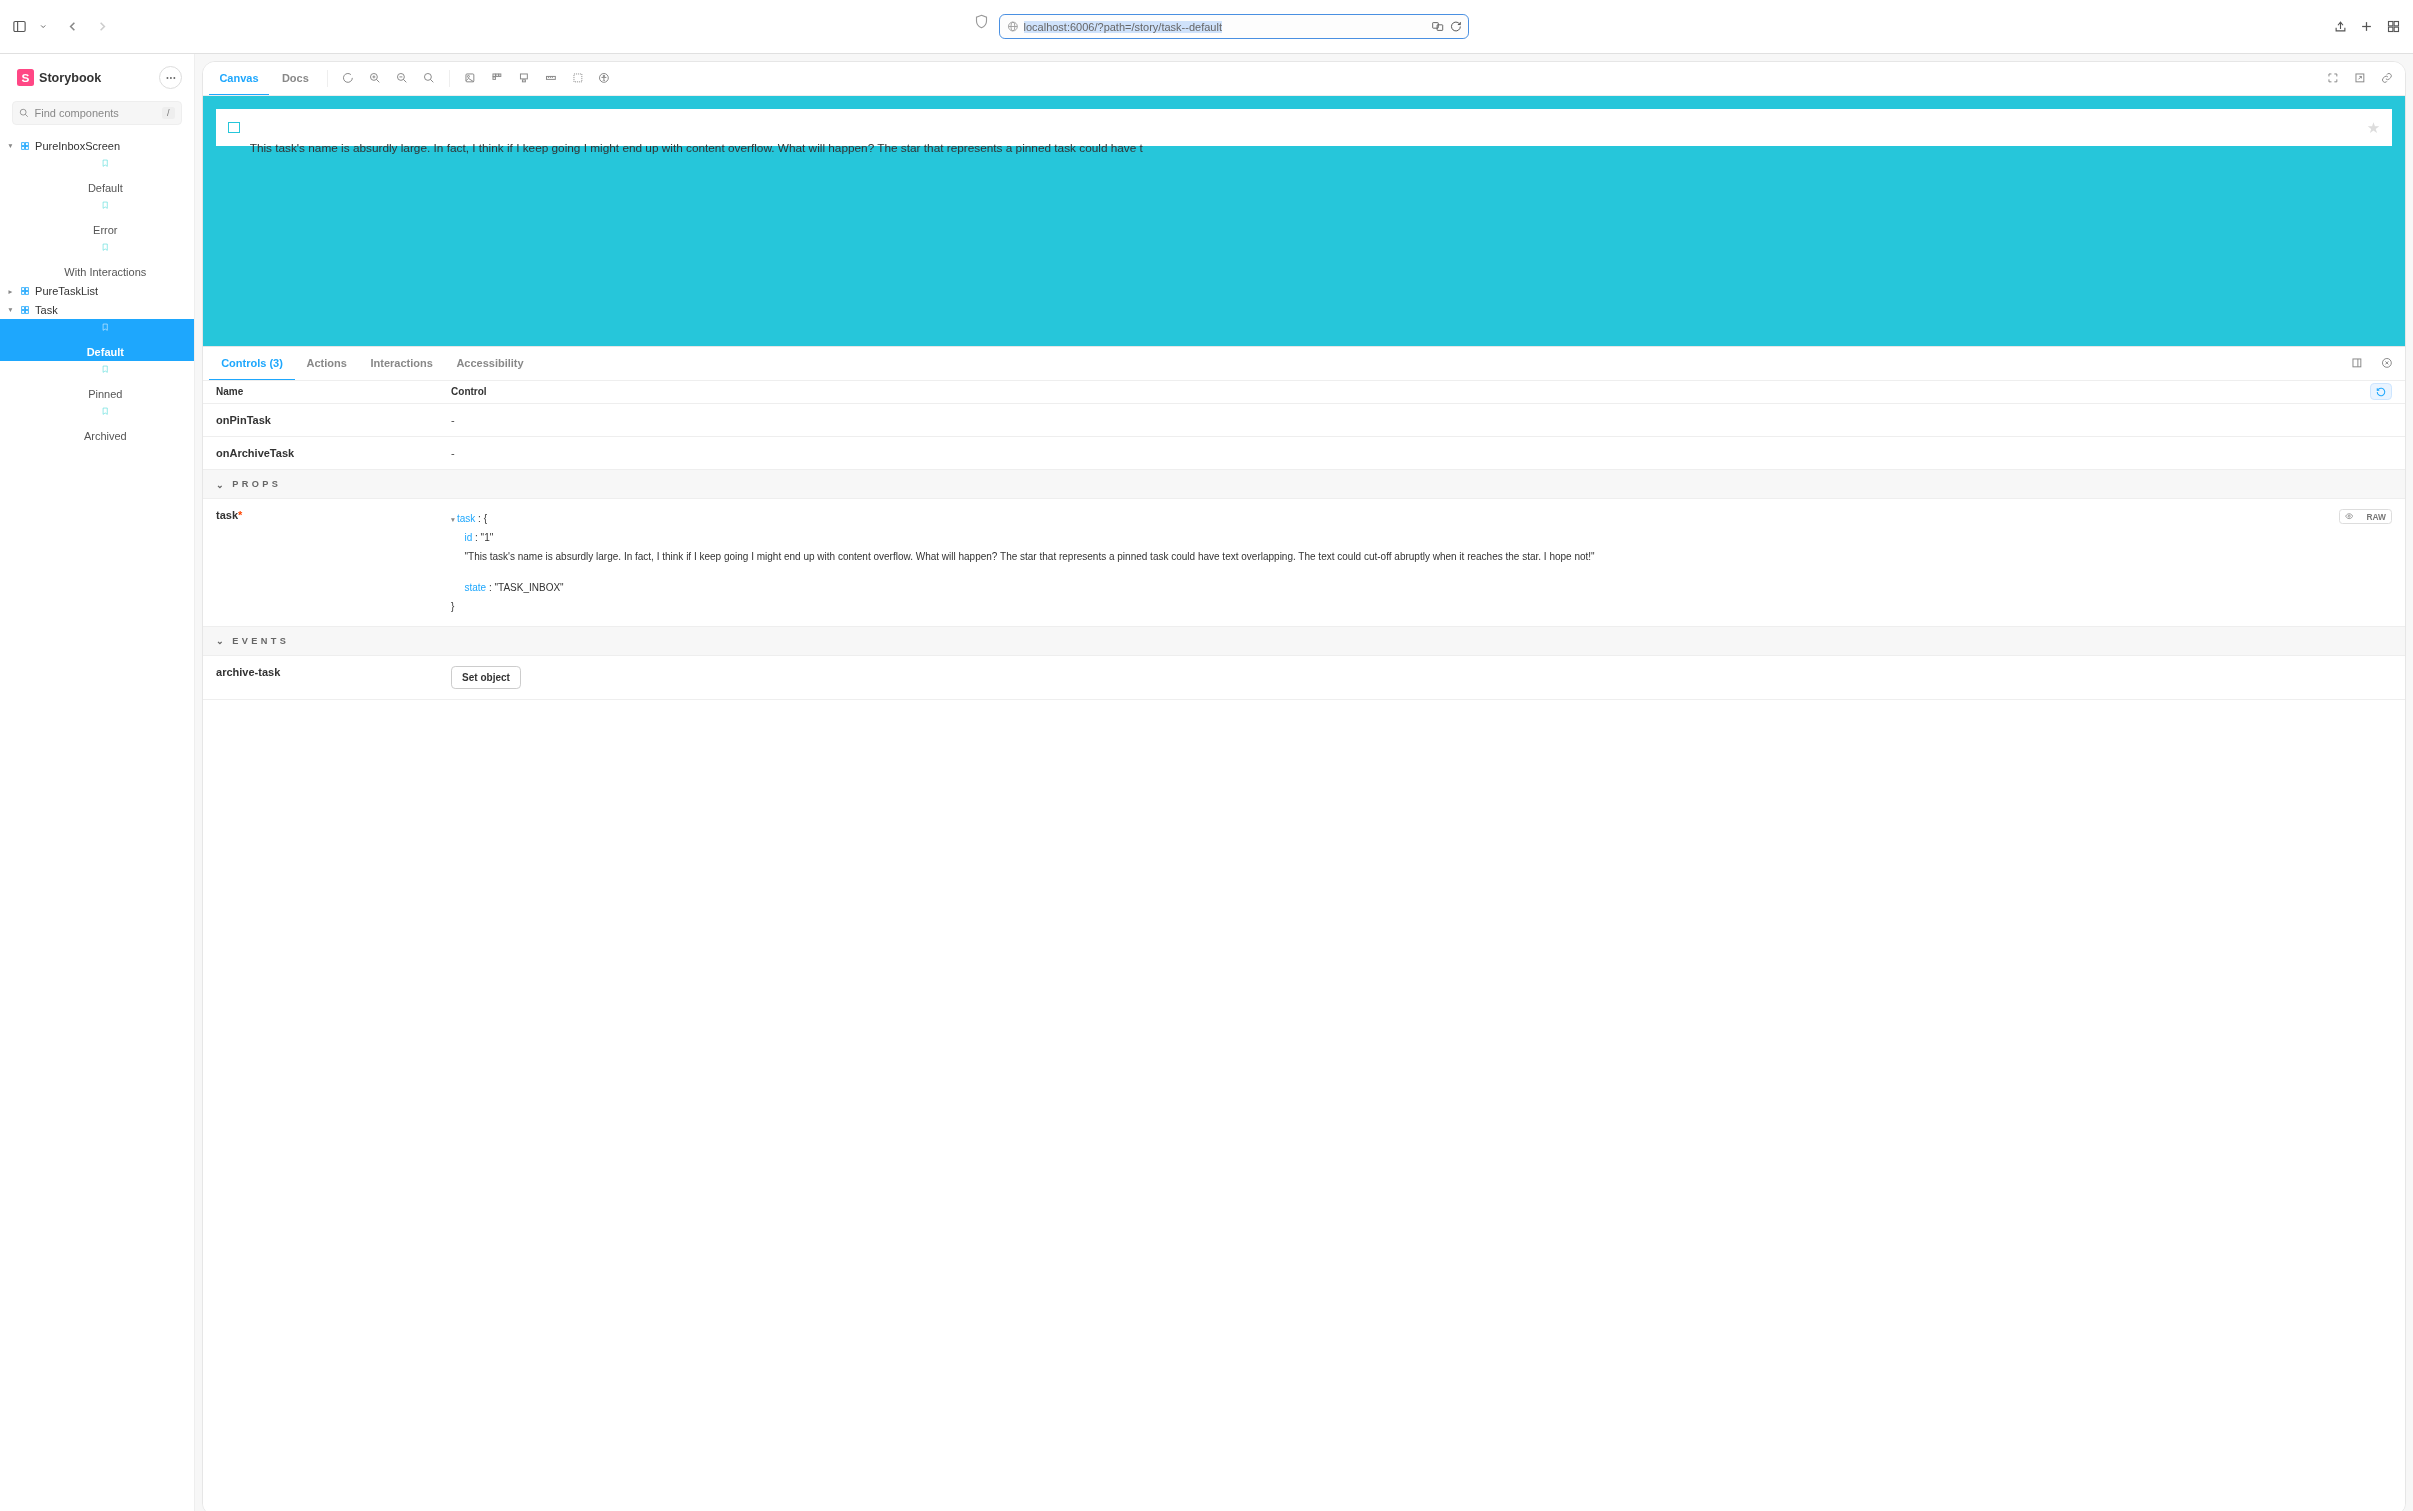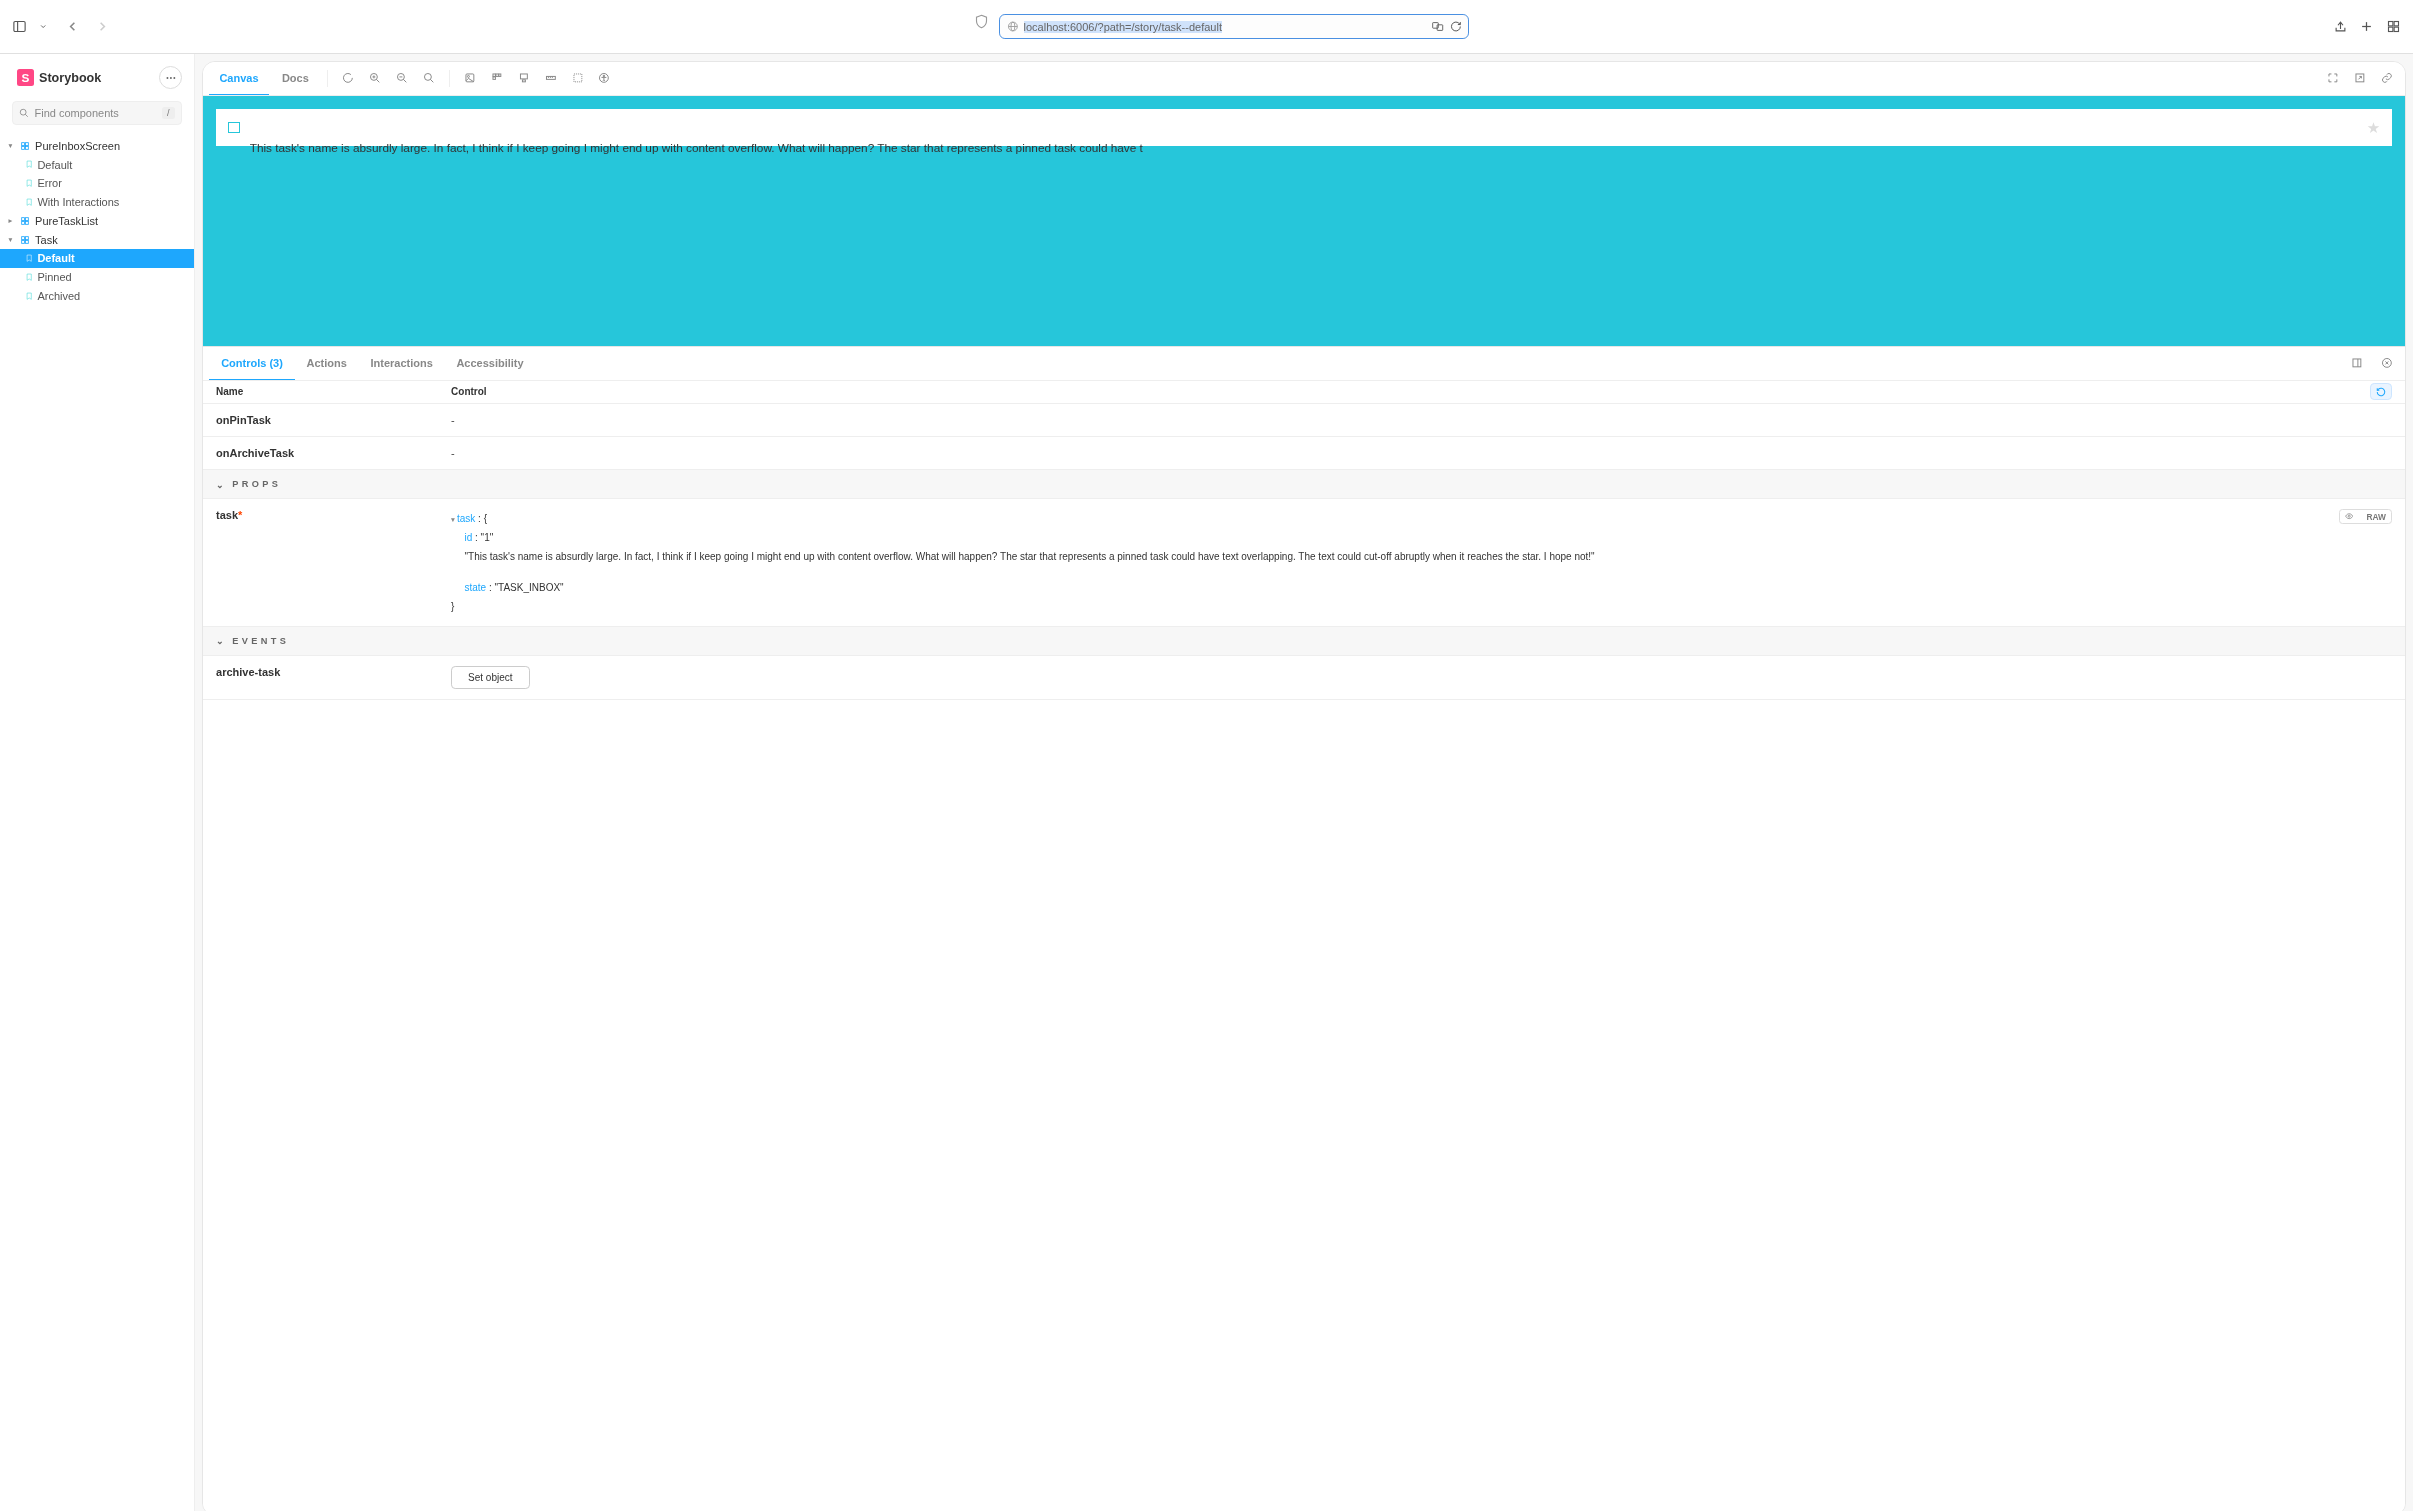--- a/index.html
+++ b/index.html
@@ -24,21 +24,21 @@
     .sb-header { display: flex; align-items: center; padding: 11.8px 11.8px 8.4px 17px; gap: 5px; }
     .sb-logo { width: 17px; height: 17px; background: #ff4785; border-radius: 2.5px; display:flex; align-items:center; justify-content:center; color:#fff; font-weight:bold; font-size:11.8px; }
     .sb-title { font-weight: 700; font-size: 12.6px; color: #333; }
     .sb-menu-btn { margin-left: auto; width: 23.5px; height: 23.5px; border: 0.8px solid #ddd; border-radius: 50%; display:flex; align-items:center; justify-content:center; color:#666; cursor:pointer; }
     .sb-search { margin: 3.4px 11.8px 8.4px 11.8px; height: 23.5px; background: #f6f6f6; border: 0.8px solid #eee; border-radius: 4.2px; display: flex; align-items: center; padding: 0 6.7px; gap: 5px; color: #888; }
     .sb-search-kbd { margin-left: auto; background: #eee; border-radius: 2.5px; padding: 0.8px 5px; font-size: 9.2px; color: #777; }
     .tree { padding: 3.4px 0; font-size: 11px; }
     .tree-parent { display: flex; align-items: center; padding: 3.4px 8.4px; gap: 5px; color: #333; cursor:pointer; }
     .caret { width: 6.7px; color: #888; font-size: 7.6px; }
     .comp-icon { width: 10px; height: 10px; color: #1ea7fd; }
-    .story-row { display: flex; align-items: center; padding: 3.4px 8.4px 3.4px 25px; gap: 4px; color: #555; cursor: pointer; }
+    .story-row { display: flex; align-items: center; padding: 3.4px 8.4px 3.4px 25px; gap: 15px; color: #555; cursor: pointer; flex-direction: column; }
     .story-row.active { background: #1ea7fd; color: #fff; }
     .story-row.active .story-icon svg { stroke: #fff; }
     .story-icon { width: 8.4px; height: 8.4px; color: #37d5d3; display:flex;}
     .story-icon svg { width:8.4px; height:8.4px; stroke:#37d5d3; stroke-width:1.5; fill:none;}
 
     
     .main { flex: 1; display: flex; flex-direction: column; background: #f7f7f7; padding: 6.7px; gap: 0; }
     .content-frame { flex:1; display:flex; flex-direction:column; background:#fff; border:0.8px solid #e6e6e6; border-radius: 13px; overflow:hidden;}
     .toolbar { height: 34px; border-bottom: 0.8px solid #eee; display: flex; align-items: center; padding: 0 6.7px; gap: 3.4px; background:#fff;}
     .tb-tab { padding: 0 10px; height: 34px; display: flex; align-items: center; font-size: 11px; font-weight: 700; color: #888; cursor: pointer; border-bottom: 1.7px solid transparent; }
@@ -68,21 +68,21 @@
     .crow { display: flex; padding: 10px 13.4px; border-bottom: 0.8px solid #eee; font-size:11px;}
     .crow .col-name { width: 235px; font-weight: 700; color: #333; }
     .crow .col-ctrl { flex: 1; color: #444; }
     .section-header { background: #f7f7f7; padding: 8.4px 13.4px; font-size: 9.2px; font-weight: 700; letter-spacing: 3.4px; color: #666; border-bottom:0.8px solid #eee; display:flex; align-items:center; gap:5px;}
     .required-star { color: #ff4400; }
     .json-view { font-family: ui-monospace, SFMono-Regular, Menlo, monospace; color: #333; line-height: 1.9; font-size:10px;}
     .json-key { color: #1ea7fd; }
     .json-str { color: #333; }
     .json-indent1 { padding-left: 13.4px; }
     .raw-badge { float:right; border:0.8px solid #ddd; border-radius:3.4px; font-size:8.4px; font-weight:700; color:#777; padding:1.7px 5px; display:flex; align-items:center; gap:13px;}
-    .set-obj-btn { border:0.8px solid #ccc; background:#fff; border-radius:4.2px; padding:5px 16px; font-size:10px; font-weight:400; color:#333; cursor:pointer;}
+    .set-obj-btn { border:0.8px solid #ccc; background:#fff; border-radius:4.2px; padding:5px 10px; font-size:10px; font-weight:700; color:#333; cursor:pointer;}
   </style>
 </head>
 <body>
 
 <div class="browser-chrome">
   <div class="chrome-left">
     <div class="chrome-icon">
       <svg viewBox="0 0 24 24" fill="none" stroke="currentColor" stroke-width="1.8">
           <rect x="3" y="4" width="18" height="16" rx="2"></rect>
           <line x1="9" y1="4" x2="9" y2="20"></line>

